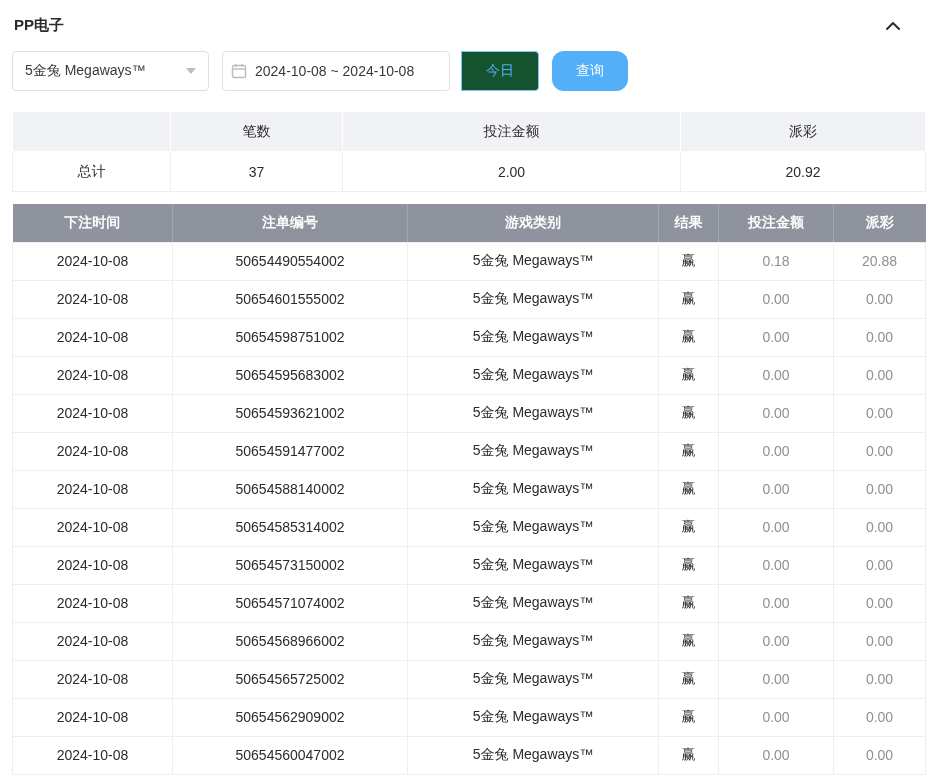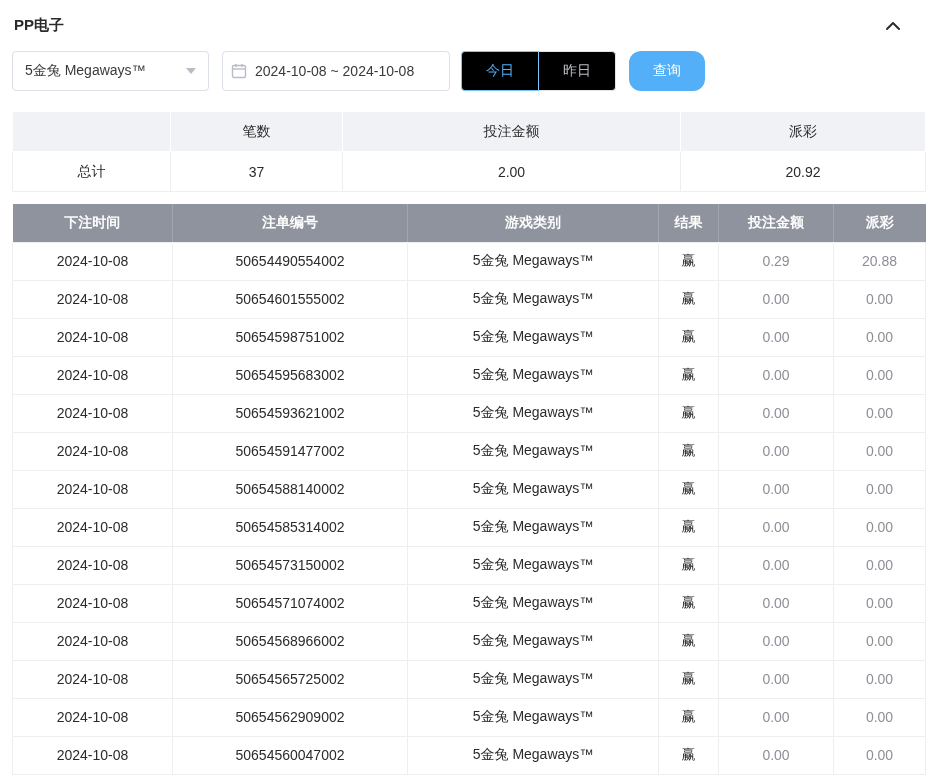--- a/index.html
+++ b/index.html
@@ -20,21 +20,21 @@
     padding: 0 12px; font-size: 14px; color: #3a3a3a; cursor: pointer; background: #fff;
   }
   .caret { width: 0; height: 0; border-left: 5px solid transparent; border-right: 5px solid transparent; border-top: 6px solid #b8bcc4; }
   .datebox {
     margin-left: 13px; width: 228px; height: 40px; border: 1px solid #dcdfe6; border-radius: 4px;
     display: flex; align-items: center; padding: 0 8px; font-size: 14px; color: #3a3a3a; background: #fff; cursor: pointer;
   }
   .datebox .cal { display: inline-flex; margin-right: 8px; }
   .btn-group { display: flex; margin-left: 11px; }
   .qbtn {
-    width: 78px; height: 40px; background: #000000; border: 1px solid #e3e5ea; color: #b8bcc4;
+    width: 78px; height: 40px; background: #14532d; border: 1px solid #e3e5ea; color: #b8bcc4;
     font-size: 14px; cursor: pointer; margin-left: -1px; font-family: inherit;
   }
   .qbtn:first-child { margin-left: 0; border-radius: 4px 0 0 4px; }
   .qbtn:last-child { border-radius: 0 4px 4px 0; }
   .qbtn.active { border: 1px solid #7cc5fa; color: #52aff8; position: relative; z-index: 1; }
   .search-btn {
     margin-left: 13px; width: 76px; height: 40px; background: #52aff8; color: #fff;
     border: none; border-radius: 12px; font-size: 14px; cursor: pointer; font-family: inherit;
   }
 
@@ -92,21 +92,20 @@
           <line x1="1.5" y1="6" x2="14.5" y2="6" stroke="#b8bcc4" stroke-width="1.4"></line>
           <line x1="5" y1="1" x2="5" y2="4" stroke="#b8bcc4" stroke-width="1.4"></line>
           <line x1="11" y1="1" x2="11" y2="4" stroke="#b8bcc4" stroke-width="1.4"></line>
         </svg>
       </span>
       <span>2024-10-08 ~ 2024-10-08</span>
     </div>
 
     <div class="btn-group">
       <button class="qbtn active">今日</button>
-      <button class="qbtn">昨日</button>
     </div>
 
     <button class="search-btn">查询</button>
   </div>
 
   <table class="summary">
     <thead>
       <tr>
         <th class="s-col0"></th>
         <th class="s-col1">笔数</th>
@@ -134,21 +133,21 @@
           <th class="col4">投注金额</th>
           <th class="col5">派彩</th>
         </tr>
     </thead>
     <tbody>
         <tr>
           <td class="col0">2024-10-08</td>
           <td class="col1">50654490554002</td>
           <td class="col2">5金兔 Megaways™</td>
           <td class="col3">赢</td>
-          <td class="col4">0.29</td>
+          <td class="col4">0.18</td>
           <td class="col5">20.88</td>
         </tr>
         <tr>
           <td class="col0">2024-10-08</td>
           <td class="col1">50654601555002</td>
           <td class="col2">5金兔 Megaways™</td>
           <td class="col3">赢</td>
           <td class="col4">0.00</td>
           <td class="col5">0.00</td>
         </tr>

